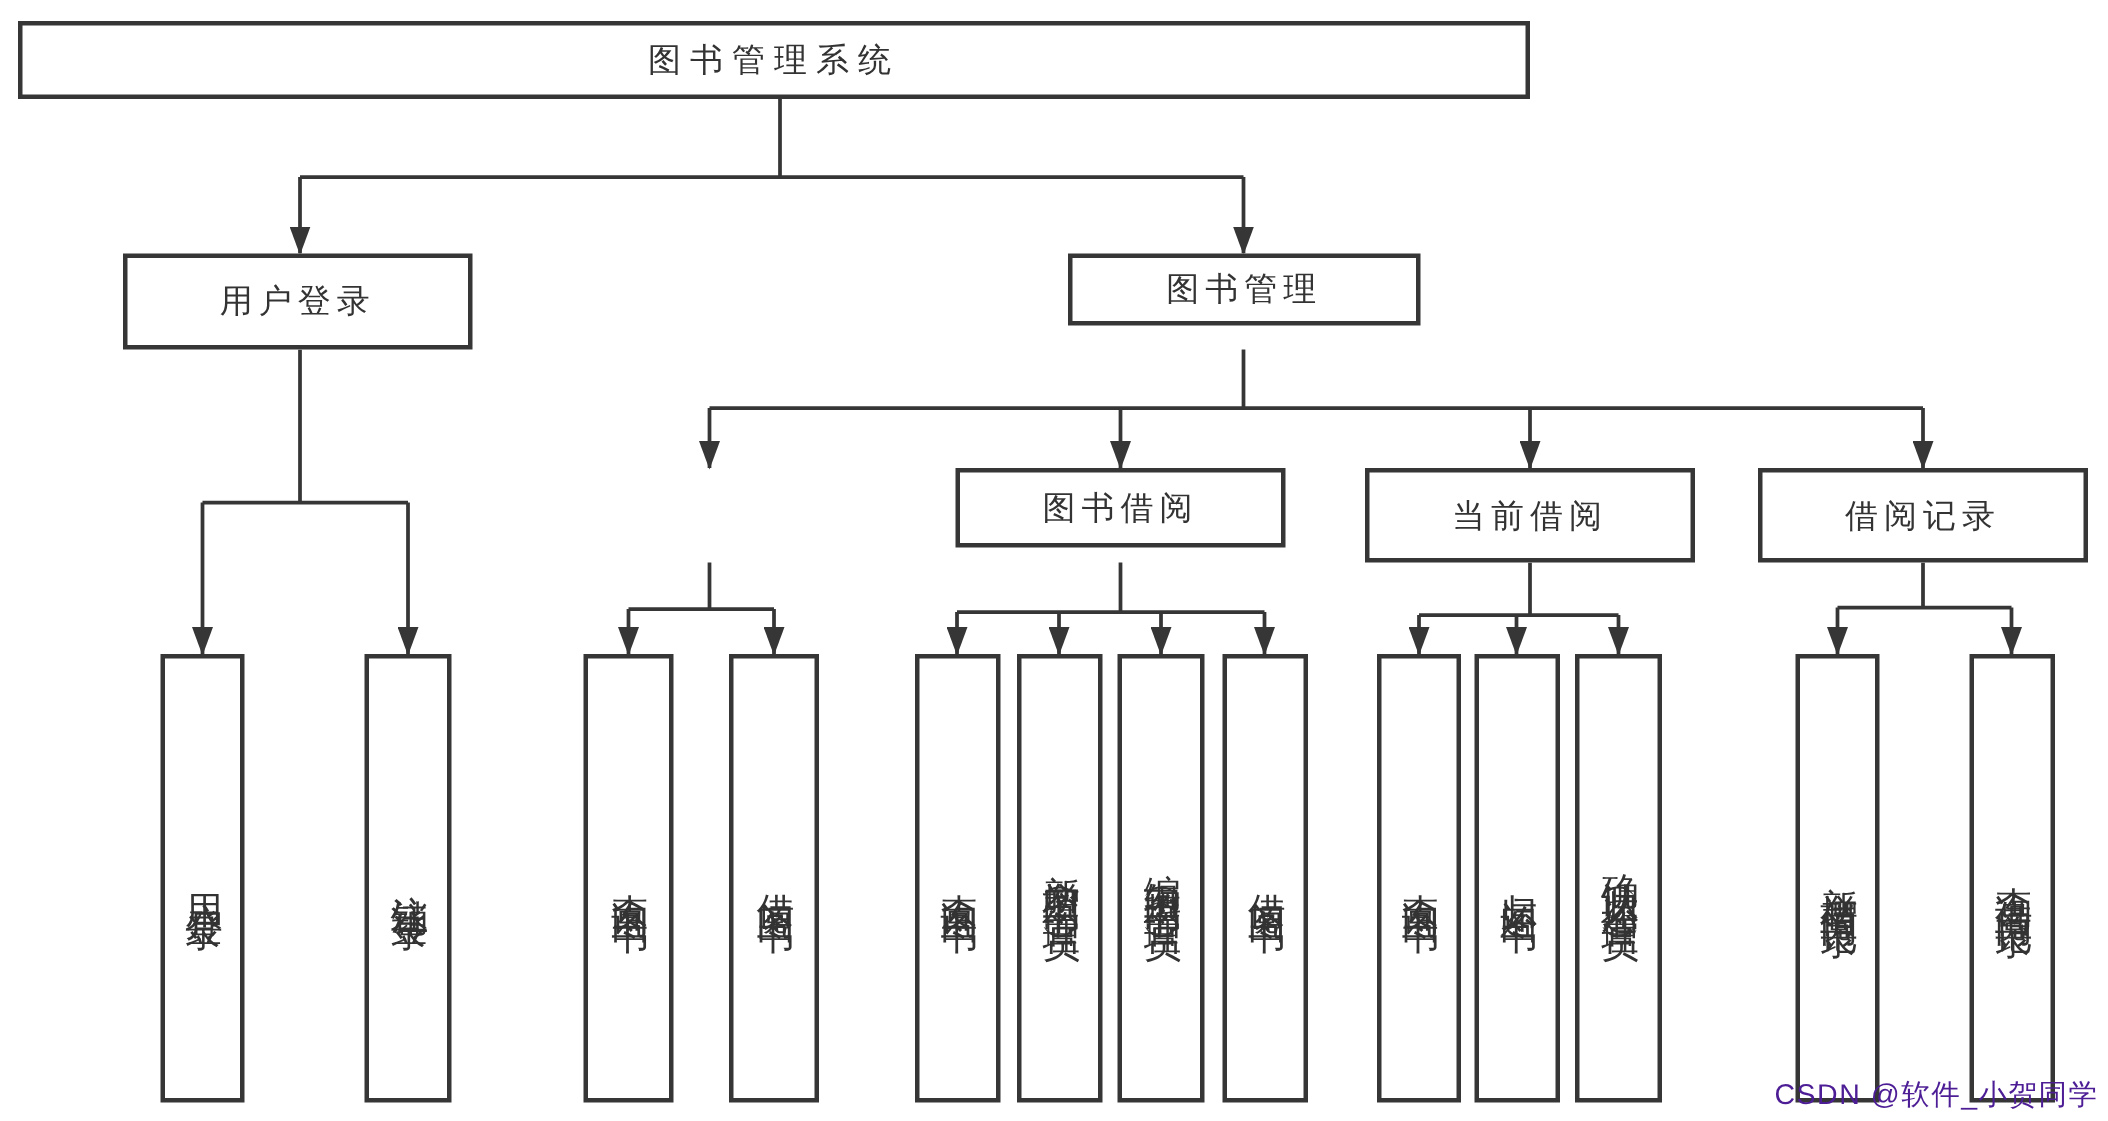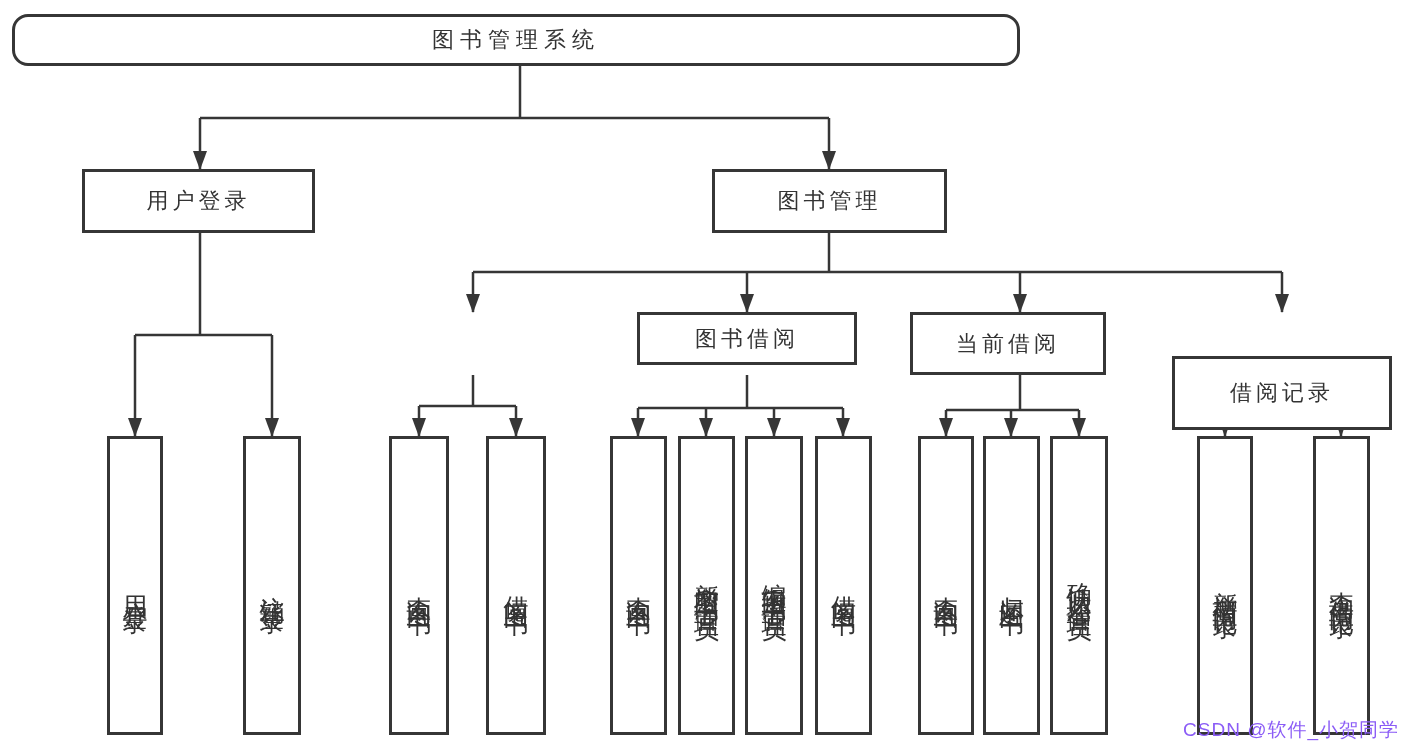--- a/index.html
+++ b/index.html
@@ -31,29 +31,29 @@
   .node-root .lbl{font-size:22px;letter-spacing:6px;}
   .node-v .lbl{
     writing-mode:vertical-rl;
     text-orientation:mixed;
     font-size:25px;
     letter-spacing:5px;
     line-height:1;
     color:#333333;
   }
   
-  .pos-root{left:12px;top:14px;width:1008px;height:52px;border-radius:16px;}
+  .pos-root{left:12px;top:14px;width:1008px;height:52px;}
   
   .pos-b0{left:82px;top:169px;width:233px;height:64px;}
-  .pos-b1{left:712px;top:169px;width:235px;height:64px;}
+  .pos-b1{left:712px;top:169px;width:235px;height:48px;}
   
   .pos-c0{left:363px;top:312px;width:220px;height:63px;}
   .pos-c1{left:637px;top:312px;width:220px;height:53px;}
-  .pos-c2{left:910px;top:312px;width:196px;height:63px;}
-  .pos-c3{left:1172px;top:312px;width:220px;height:74px;margin-top:44px;}
+  .pos-c2{left:910px;top:312px;width:220px;height:63px;}
+  .pos-c3{left:1172px;top:312px;width:220px;height:63px;}
   
   .leaf{top:436px;height:299px;}
   .pos-l0{left:107px;width:56px;}
   .pos-l1{left:243px;width:58px;}
   .pos-l2{left:389px;width:60px;}
   .pos-l3{left:486px;width:60px;}
   .pos-l4{left:610px;width:57px;}
   .pos-l5{left:678px;width:57px;}
   .pos-l6{left:745px;width:58px;}
   .pos-l7{left:815px;width:57px;}
@@ -61,21 +61,21 @@
   .pos-l9{left:983px;width:57px;}
   .pos-l10{left:1050px;width:58px;}
   .pos-l11{left:1197px;width:56px;}
   .pos-l12{left:1313px;width:57px;}
   #watermark{
     position:absolute;
     right:6px;
     bottom:4px;
     font-size:19px;
     letter-spacing:1px;
-    color:#8b5cf6;
+    color:#4c1d95;
     white-space:nowrap;
   }
 </style>
 </head>
 <body>
 
 <div id="canvas">
 
   <svg id="edges" viewBox="0 0 1405 747" xmlns="http://www.w3.org/2000/svg">
     <defs>

